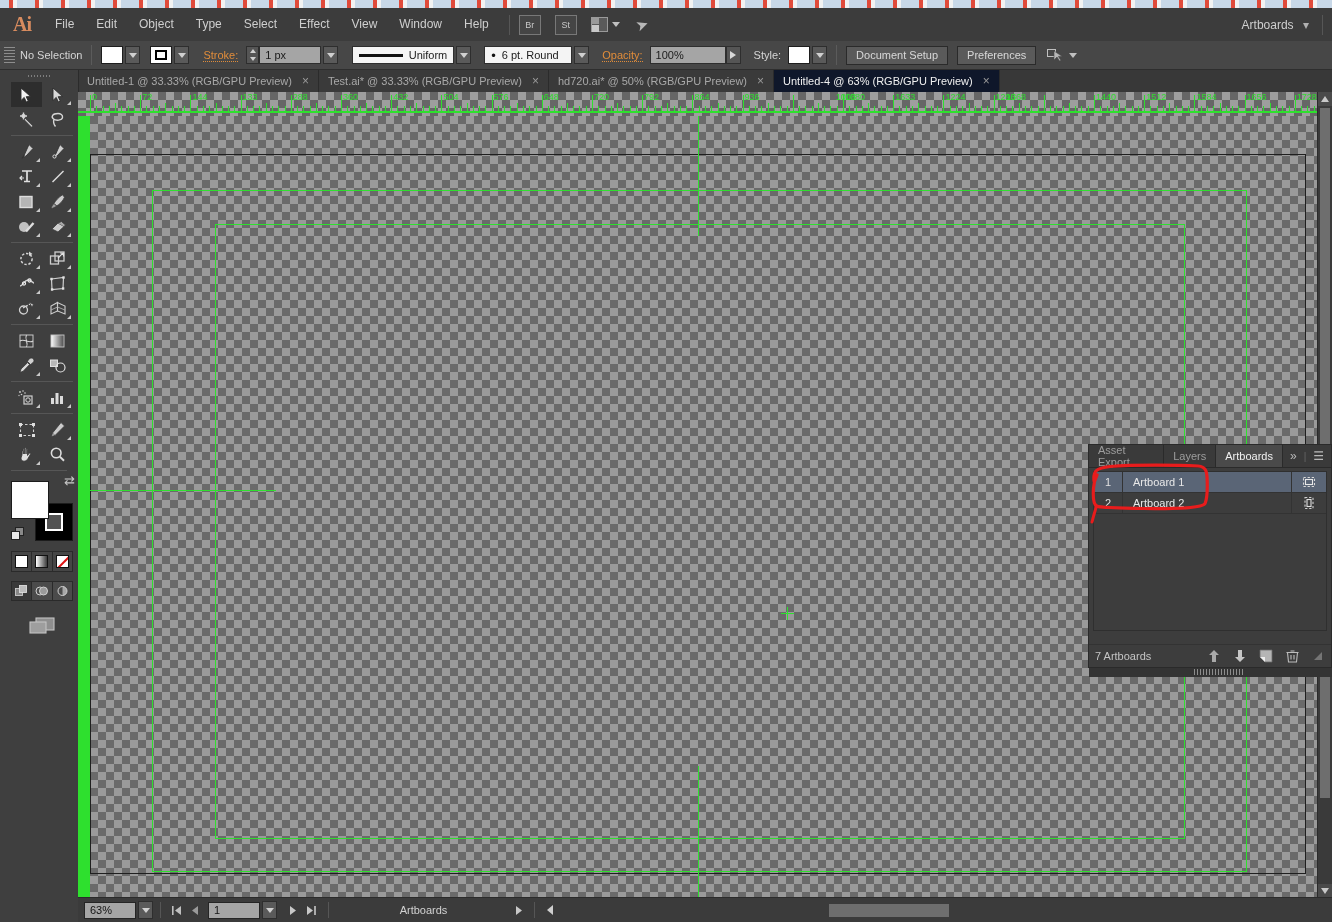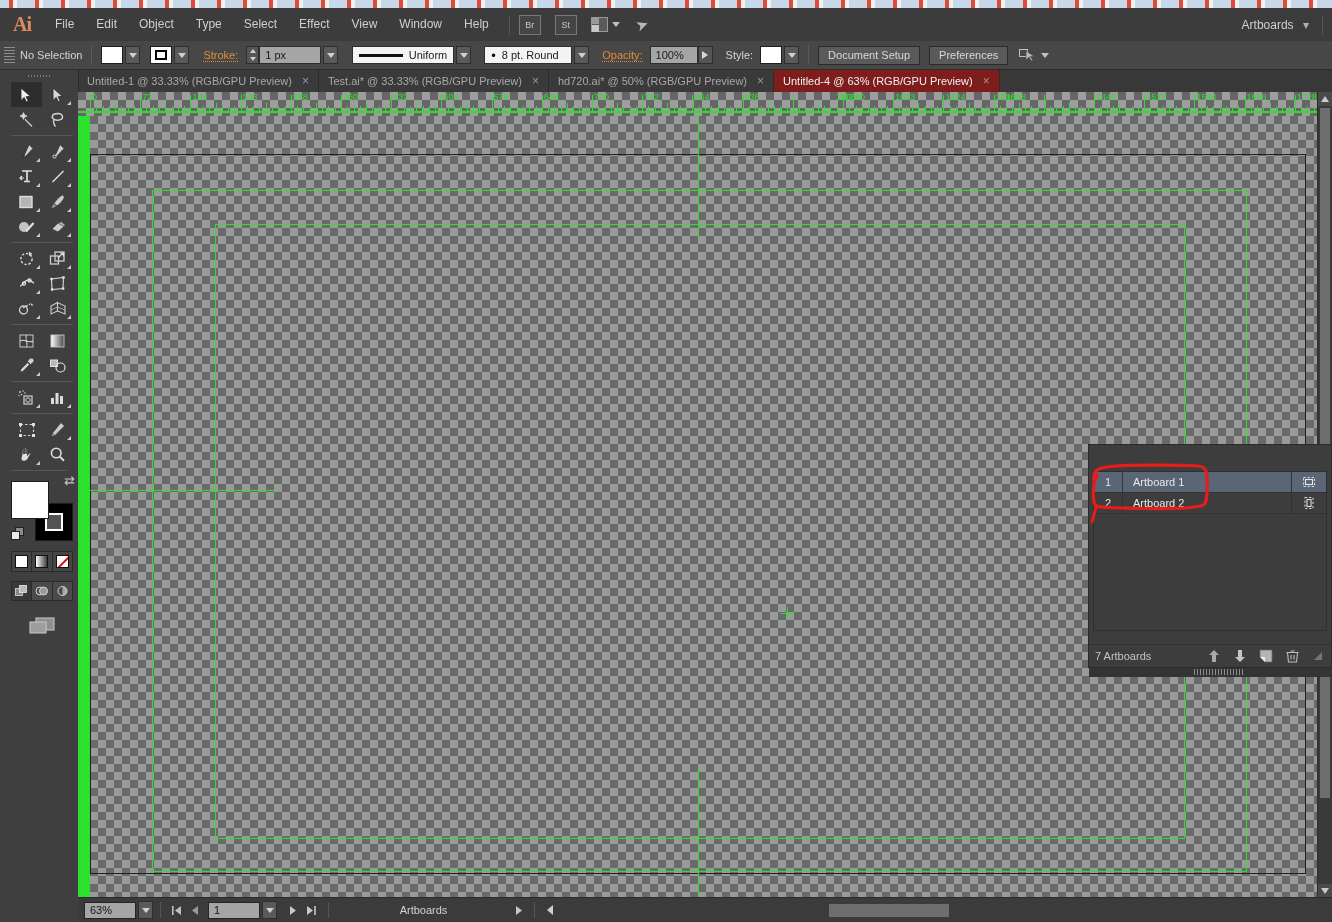--- a/index.html
+++ b/index.html
@@ -166,21 +166,21 @@
     position: absolute; left: 78px; top: 70px; width: 1254px; height: 22px;
     background: #383838;
     display: flex; align-items: stretch;
   }
   .doc-tab {
     display: flex; align-items: center; gap: 10px;
     padding: 0 9px; font-size: 11px; color: #a8a8a8;
     background: #3a3a3a; border-right: 1px solid #2b2b2b;
     cursor: default; white-space: nowrap;
   }
-  .doc-tab.active { background: #7f1d1d; color: #f0f0f0; }
+  .doc-tab.active { background: #0f172a; color: #f0f0f0; }
   .doc-tab .xclose { font-size: 12px; color: #9a9a9a; cursor: default; }
 
   
   .toolbar {
     position: absolute; left: 0; top: 70px; width: 78px; height: 852px;
     background: #3f3f3f; border-right: 1px solid #2b2b2b;
   }
   .tb-grip {
     height: 12px;
     background-image: repeating-linear-gradient(90deg,#7d7d7d 0 1px,transparent 1px 3px);
@@ -502,31 +502,31 @@
         <span>Uniform</span>
       </div>
       <div class="dd-arrow">
           <div class="tri"></div>
         </div>
     </div>
     <div style="width:13px;"></div>
     <div style="display:flex;align-items:center;">
       <div class="white-field" style="width:88px;">
         <span style="font-size:13px;line-height:1;color:#111;">•</span>
-        <span>8 pt. Round</span>
+        <span>6 pt. Round</span>
       </div>
       <div class="dd-arrow">
           <div class="tri"></div>
         </div>
     </div>
     <div style="width:13px;"></div>
     <div class="opacity-label">Opacity:</div>
     <div style="width:7px;"></div>
     <div style="display:flex;align-items:center;">
-      <div class="num-field" style="width:48px;text-align:center;">100%</div>
+      <div class="num-field" style="width:76px;text-align:center;">100%</div>
       <div class="play-arrow">
           <div class="t"></div>
         </div>
     </div>
     <div style="width:13px;"></div>
     <div class="cb-label">Style:</div>
     <div style="width:7px;"></div>
     <div style="display:flex;align-items:center;">
       <div class="swatch-box"></div>
       <div class="dd-arrow">
@@ -1120,20 +1120,31 @@
     </div>
     <div class="thumb"></div>
     <div class="dn">
       <svg width="8" height="6" viewBox="0 0 8 6">
           <path d="M0 0 L8 0 L4 6 Z" fill="#c8c8c8"></path>
         </svg>
     </div>
   </div>
 
   <div class="panel">
+    <div class="panel-tabs">
+      <div class="ptab">Asset Export</div>
+      <div class="ptab">Layers</div>
+      <div class="ptab active">Artboards</div>
+      <div class="ptab-spacer"></div>
+      <div class="ptab-ic">
+        <span style="font-size:12px;">»</span>
+        <span style="color:#666;">|</span>
+        <span style="font-size:12px;">☰</span>
+      </div>
+    </div>
 
     <div class="panel-list">
       <div class="ab-row selected">
         <div class="ab-num">1</div>
         <div class="ab-name">Artboard 1</div>
         <div class="ab-icon">
           <svg width="16" height="14" viewBox="0 0 16 14">
             <rect x="2.5" y="2.5" width="11" height="9" fill="none" stroke="#d8d8d8" stroke-width="1.1" stroke-dasharray="2.3 1.8"></rect>
             <rect x="4.5" y="4.5" width="7" height="5" fill="none" stroke="#e8e8e8" stroke-width="1.1"></rect>
           </svg>

